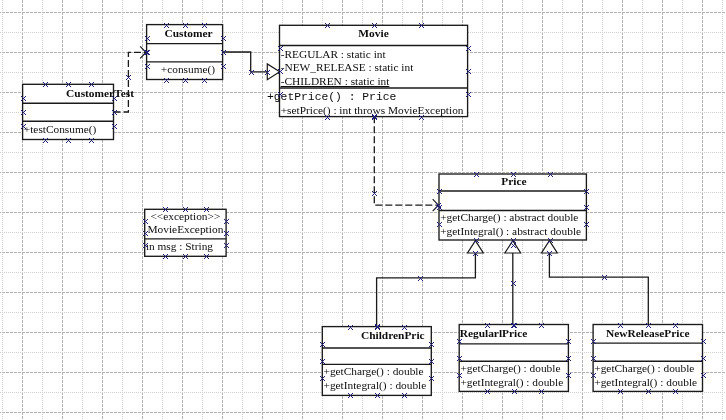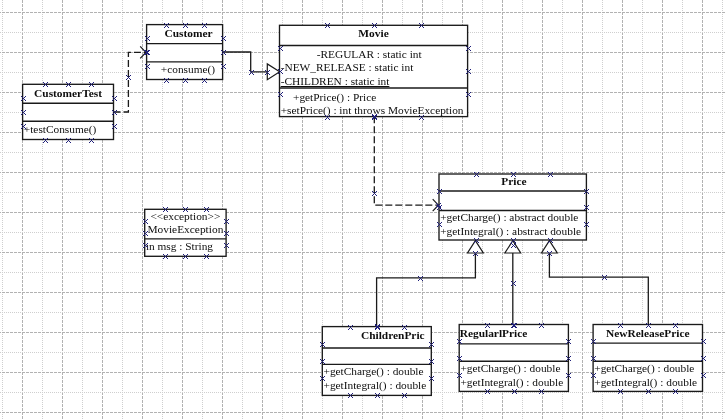--- a/index.html
+++ b/index.html
@@ -121,31 +121,31 @@
       <line x1="322.3" y1="364.4" x2="431.3" y2="364.4" stroke="#1a1a1a" stroke-width="1.35"></line>
       <rect x="459.2" y="324.5" width="109.19999999999999" height="66.89999999999998" fill="#ffffff" stroke="#1a1a1a" stroke-width="1.35"></rect>
       <line x1="459.2" y1="343.9" x2="568.4" y2="343.9" stroke="#1a1a1a" stroke-width="1.35"></line>
       <line x1="459.2" y1="361.2" x2="568.4" y2="361.2" stroke="#1a1a1a" stroke-width="1.35"></line>
       <rect x="593.1" y="324.5" width="109.39999999999998" height="66.89999999999998" fill="#ffffff" stroke="#1a1a1a" stroke-width="1.35"></rect>
       <line x1="593.1" y1="343.1" x2="702.5" y2="343.1" stroke="#1a1a1a" stroke-width="1.35"></line>
       <line x1="593.1" y1="361.2" x2="702.5" y2="361.2" stroke="#1a1a1a" stroke-width="1.35"></line>
     </svg>
   <div id="boxlayer">
       <div class="umlbox" style="left: 22.6px; top: 84.3px; width: 90.9px; height: 55.2px;"></div>
-      <div class="cname" style="left: 22.6px; top: 87px; width: 90.9px;">CustomerTest</div>
+      <div class="cname" style="left: 22.6px; top: 87px; width: 90.9px; padding-left: 32px;">CustomerTest</div>
       <div class="mrow" style="left: 23.8px; top: 123px;">+testConsume()</div>
       <div class="umlbox" style="left: 146.6px; top: 24.6px; width: 76px; height: 54.9px;"></div>
       <div class="cname" style="left: 146.6px; top: 27.1px; width: 84px;">Customer</div>
       <div class="mrow" style="left: 147.8px; top: 63px; padding-left: 13px;">+consume()</div>
       <div class="umlbox" style="left: 279.5px; top: 25.3px; width: 188.1px; height: 91.3px;"></div>
       <div class="cname" style="left: 279.5px; top: 27.3px; width: 188.1px;">Movie</div>
-      <div class="mrow" style="left: 280.7px; top: 47.8px; padding-left: 36px;">-REGULAR : static int</div>
+      <div class="mrow" style="left: 280.7px; top: 47.8px;">-REGULAR : static int</div>
       <div class="mrow" style="left: 280.7px; top: 61.3px;">-NEW_RELEASE : static int</div>
       <div class="mrow" style="left: 280.7px; top: 74.6px; text-decoration: underline;">-CHILDREN : static int</div>
-      <div class="mrow" style="left: 293px; top: 90.7px;">+getPrice() : Price</div>
+      <div class="mrow" style="left: 267px; top: 90.7px; font-family: Liberation Mono, monospace;">+getPrice() : Price</div>
       <div class="mrow" style="left: 280.7px; top: 104.1px;">+setPrice() : int throws MovieException</div>
       <div class="umlbox" style="left: 144.7px; top: 209.3px; width: 81.4px; height: 47px;"></div>
       <div class="cstereo" style="left: 144.7px; top: 209.6px; width: 81.4px;">&lt;&lt;exception&gt;&gt;</div>
       <div class="cstereo" style="left: 144.7px; top: 223.1px; width: 81.4px;">MovieException</div>
       <div class="mrow" style="left: 145.9px; top: 240.4px;">in msg : String</div>
       <div class="umlbox" style="left: 439px; top: 174px; width: 147.4px; height: 66px;"></div>
       <div class="cname" style="left: 438px; top: 175px; width: 152px;">Price</div>
       <div class="mrow" style="left: 440.2px; top: 211.1px;">+getCharge() : abstract double</div>
       <div class="mrow" style="left: 440.2px; top: 224.5px;">+getIntegral() : abstract double</div>
       <div class="umlbox" style="left: 322.3px; top: 326.6px; width: 109px; height: 68.8px;"></div>

